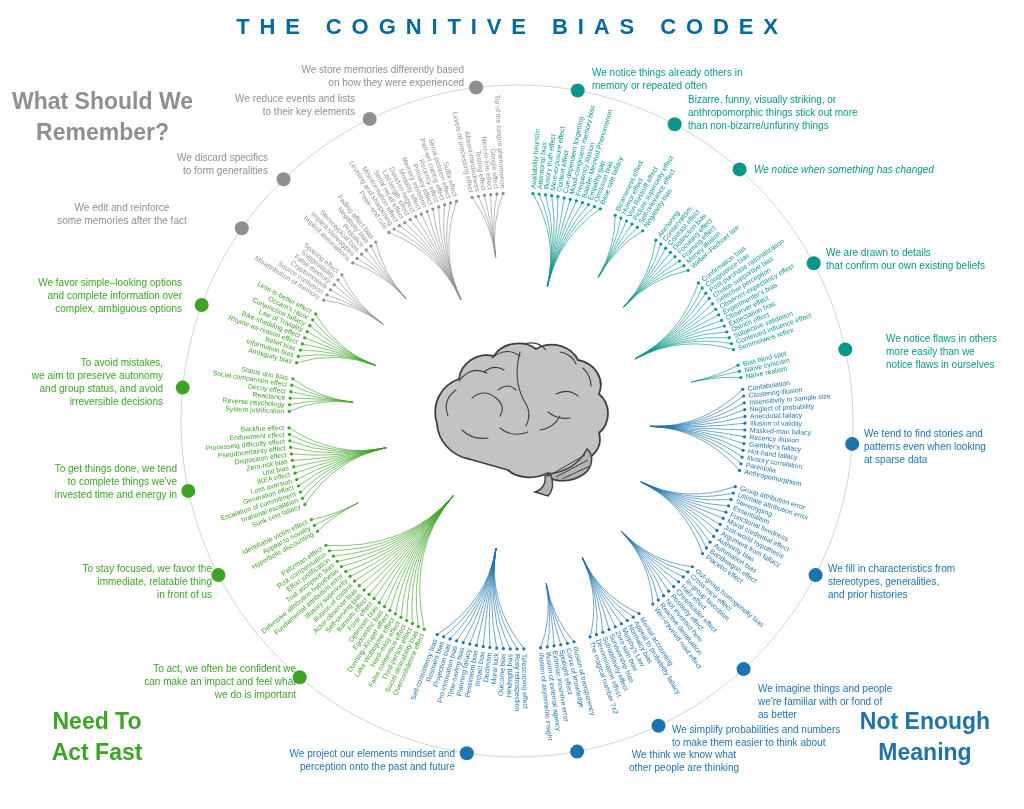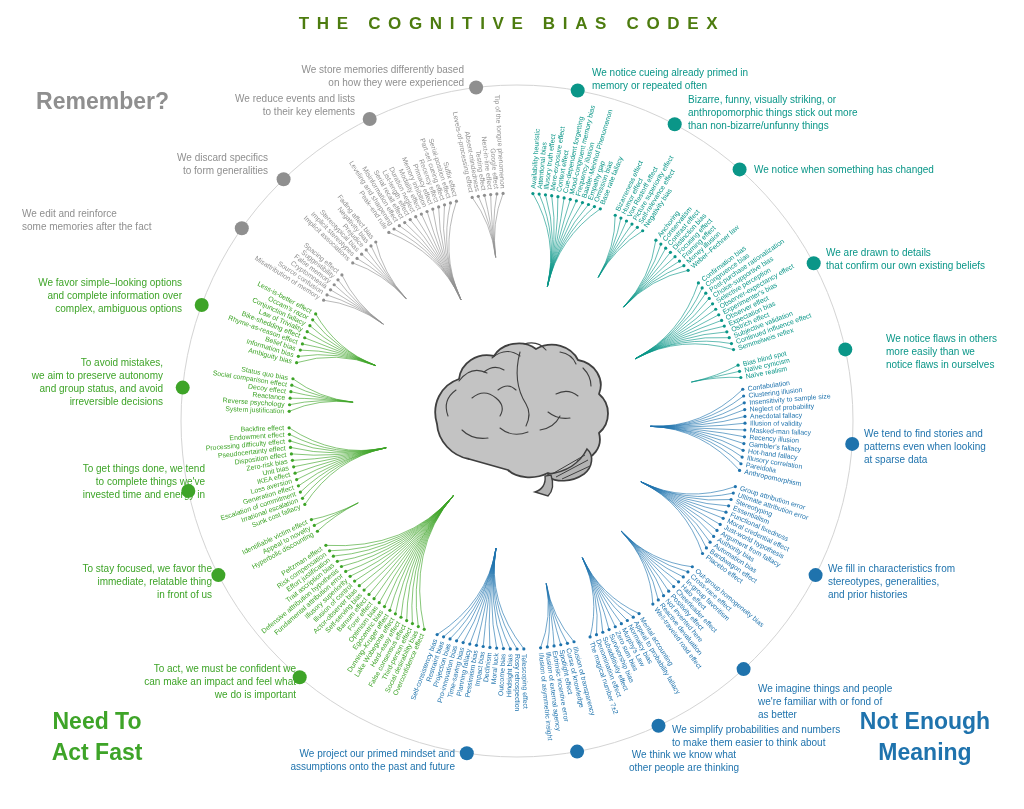--- a/index.html
+++ b/index.html
@@ -1,30 +1,31 @@
 <!DOCTYPE html>
 <html><head>
 <meta charset="utf-8">
 <style>
   html,body{margin:0;padding:0;background:#fff;}
   .stage{position:relative;width:1024px;height:809px;background:#fff;overflow:hidden;
          font-family:"Liberation Sans","DejaVu Sans",sans-serif;}
   .main-title{position:absolute;left:0;top:14px;width:1024px;text-align:center;
-      font-size:17px;font-weight:700;letter-spacing:0.45em;color:#4d7c0f;}
+      font-size:22px;font-weight:700;letter-spacing:0.45em;color:#0369a1;}
   .quad-title{position:absolute;font-size:23px;font-weight:700;line-height:1.35;text-align:center;}
   .desc{position:absolute;font-size:10px;line-height:13px;}
   svg{position:absolute;left:0;top:0;}
 </style>
 </head>
 <body>
 
 <div class="stage" id="stage">
   <div class="main-title">THE COGNITIVE BIAS CODEX</div>
 
   <div class="quad-title" style="left:0;top:86px;width:205px;color:#8f8f8f;">
+    <div>What Should We</div>
     <div>Remember?</div>
   </div>
   <div class="quad-title" style="left:826px;top:706px;width:198px;color:#1f73ad;">
     <div>Not Enough</div>
     <div>Meaning</div>
   </div>
   <div class="quad-title" style="left:7px;top:706px;width:180px;color:#3ea428;">
     <div>Need To</div>
     <div>Act Fast</div>
   </div>
@@ -633,29 +634,29 @@
       <text transform="translate(490.1,189.6) rotate(83.4)" text-anchor="end" dy="2.3" fill="#8f8f8f" font-size="6.9px">Next-in-line effect</text>
       <path d="M495.7,257.4 Q491.2,223.0 496.9,193.9" fill="none" stroke="#8f8f8f" stroke-width="0.7" opacity="0.9"></path>
       <circle cx="496.8642236271542" cy="193.89088413306095" r="1.6" fill="#8f8f8f"></circle>
       <text transform="translate(496.4,188.9) rotate(84.9)" text-anchor="end" dy="2.3" fill="#8f8f8f" font-size="6.9px">Google effect</text>
       <path d="M495.7,257.4 Q491.2,223.0 503.1,193.4" fill="none" stroke="#8f8f8f" stroke-width="0.7" opacity="0.9"></path>
       <circle cx="503.080932986052" cy="193.42526595981437" r="1.6" fill="#8f8f8f"></circle>
       <text transform="translate(502.8,188.4) rotate(86.5)" text-anchor="end" dy="2.3" fill="#8f8f8f" font-size="6.9px">Tip of the tongue phenomenon</text>
       <circle cx="476.1" cy="87.5" r="7" fill="#8f8f8f"></circle>
     </svg>
 <div class="desc" style="left: 592px; top: 66px; width: 245px; text-align: left; color: rgb(10, 150, 136);">
-      <div>We notice cueing already primed in</div>
+      <div>We notice things already others in</div>
       <div>memory or repeated often</div>
     </div>
     <div class="desc" style="left: 688px; top: 93px; width: 215px; text-align: left; color: rgb(10, 150, 136);">
       <div>Bizarre, funny, visually striking, or</div>
       <div>anthropomorphic things stick out more</div>
       <div>than non-bizarre/unfunny things</div>
     </div>
-    <div class="desc" style="left: 754px; top: 163px; width: 250px; text-align: left; color: rgb(10, 150, 136);">
+    <div class="desc" style="left: 754px; top: 163px; width: 250px; text-align: left; color: rgb(10, 150, 136); font-style: italic;">
       <div>We notice when something has changed</div>
     </div>
     <div class="desc" style="left: 826px; top: 246px; width: 200px; text-align: left; color: rgb(10, 150, 136);">
       <div>We are drawn to details</div>
       <div>that confirm our own existing beliefs</div>
     </div>
     <div class="desc" style="left: 858px; top: 332px; width: 160px; text-align: left; color: rgb(10, 150, 136); margin-left: 28px;">
       <div>We notice flaws in others</div>
       <div>more easily than we</div>
       <div>notice flaws in ourselves</div>
@@ -677,50 +678,50 @@
     </div>
     <div class="desc" style="left: 672px; top: 723px; width: 240px; text-align: left; color: rgb(31, 115, 173);">
       <div>We simplify probabilities and numbers</div>
       <div>to make them easier to think about</div>
     </div>
     <div class="desc" style="left: 594px; top: 748px; width: 180px; text-align: center; color: rgb(31, 115, 173);">
       <div>We think we know what</div>
       <div>other people are thinking</div>
     </div>
     <div class="desc" style="left: 255px; top: 747px; width: 200px; text-align: right; color: rgb(31, 115, 173);">
-      <div>We project our primed mindset and</div>
-      <div>assumptions onto the past and future</div>
+      <div>We project our elements mindset and</div>
+      <div>perception onto the past and future</div>
     </div>
     <div class="desc" style="left: 96px; top: 662px; width: 200px; text-align: right; color: rgb(62, 164, 40);">
-      <div>To act, we must be confident we</div>
+      <div>To act, we often be confident we</div>
       <div>can make an impact and feel what</div>
       <div>we do is important</div>
     </div>
     <div class="desc" style="left: 12px; top: 562px; width: 200px; text-align: right; color: rgb(62, 164, 40);">
       <div>To stay focused, we favor the</div>
       <div>immediate, relatable thing</div>
       <div>in front of us</div>
     </div>
-    <div class="desc" style="left: 0px; top: 462px; width: 177px; text-align: right; color: rgb(62, 164, 40); margin-left: 28px;">
+    <div class="desc" style="left: 0px; top: 462px; width: 177px; text-align: right; color: rgb(62, 164, 40);">
       <div>To get things done, we tend</div>
       <div>to complete things we've</div>
       <div>invested time and energy in</div>
     </div>
     <div class="desc" style="left: 0px; top: 356px; width: 163px; text-align: right; color: rgb(62, 164, 40);">
       <div>To avoid mistakes,</div>
       <div>we aim to preserve autonomy</div>
       <div>and group status, and avoid</div>
       <div>irreversible decisions</div>
     </div>
     <div class="desc" style="left: 0px; top: 276px; width: 182px; text-align: right; color: rgb(62, 164, 40);">
       <div>We favor simple–looking options</div>
       <div>and complete information over</div>
       <div>complex, ambiguous options</div>
     </div>
-    <div class="desc" style="left: 22px; top: 207px; width: 200px; text-align: left; color: rgb(143, 143, 143);">
+    <div class="desc" style="left: 22px; top: 201px; width: 200px; text-align: center; color: rgb(143, 143, 143);">
       <div>We edit and reinforce</div>
       <div>some memories after the fact</div>
     </div>
     <div class="desc" style="left: 88px; top: 151px; width: 180px; text-align: right; color: rgb(143, 143, 143);">
       <div>We discard specifics</div>
       <div>to form generalities</div>
     </div>
     <div class="desc" style="left: 155px; top: 92px; width: 200px; text-align: right; color: rgb(143, 143, 143);">
       <div>We reduce events and lists</div>
       <div>to their key elements</div>

